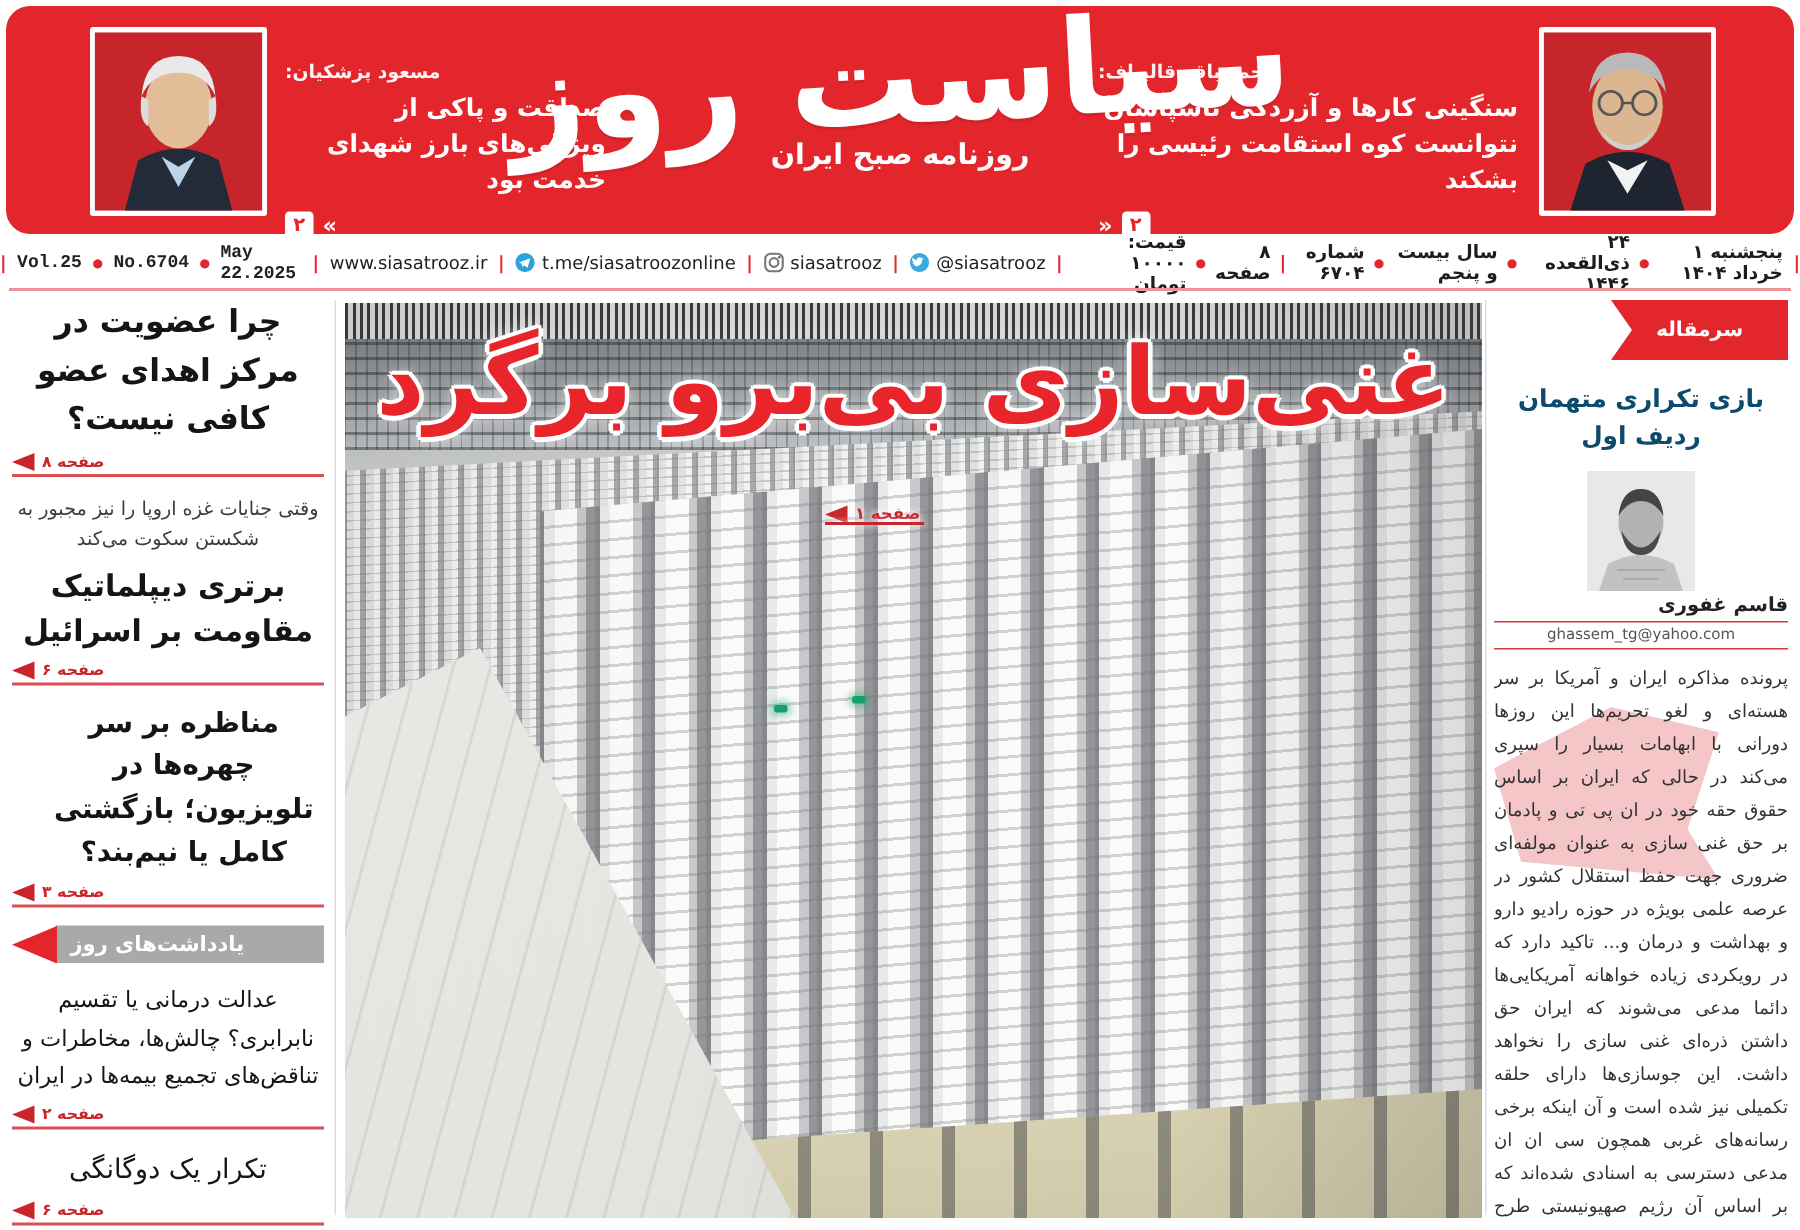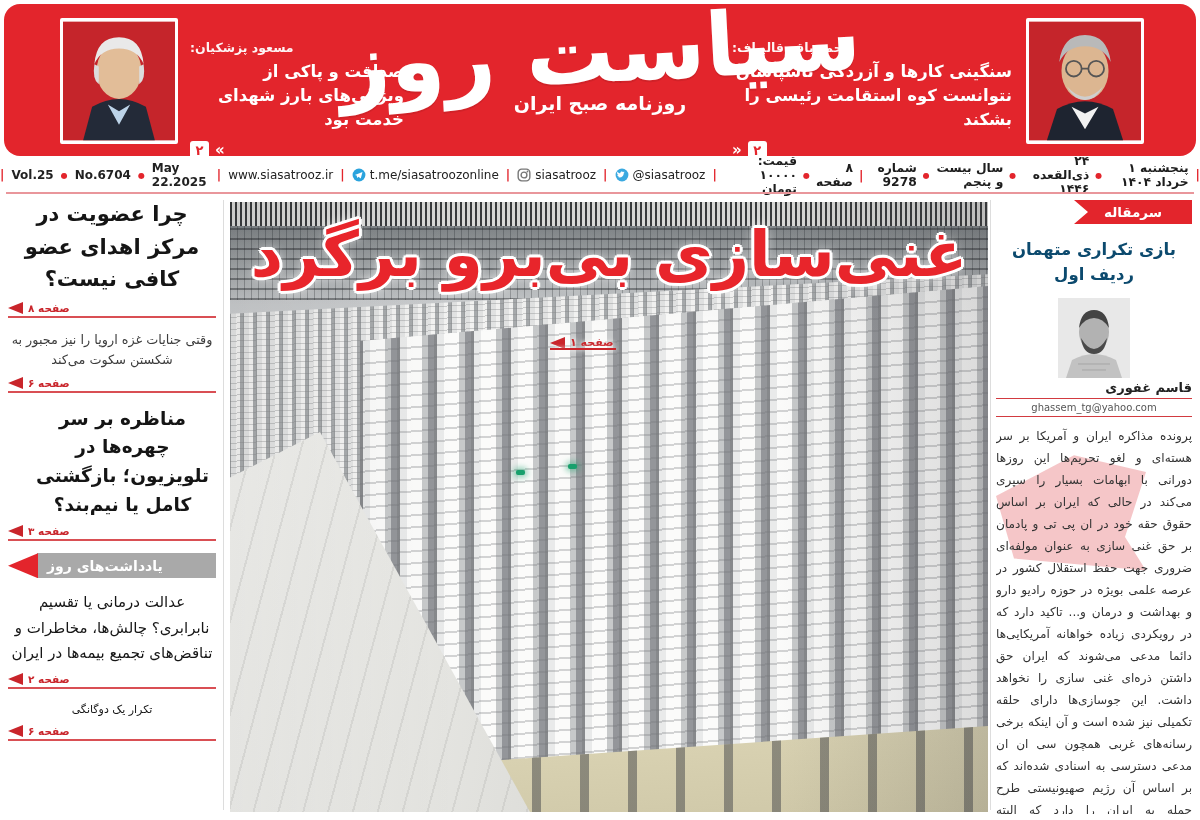--- a/index.html
+++ b/index.html
@@ -38,21 +38,21 @@
   .masthead-title{position:absolute;left:0;right:0;top:2px;text-align:center;color:#fff;}
   .masthead-title .title{font-size:88px;font-weight:bold;letter-spacing:-2px;
     transform:rotate(-3deg);display:inline-block;line-height:1.05;
     text-shadow:0 2px 0 rgba(0,0,0,.08);}
   .masthead-title .subtitle{font-size:19px;font-weight:bold;margin-top:-6px;}
 
   
   .infobar{position:absolute;top:160px;left:0;right:0;height:30px;
     display:flex;align-items:center;justify-content:center;gap:7px;
     font-size:12px;color:#222;}
-  .infobar .b{font-weight:bold;}
+  .infobar .b{font-weight:bold;font-family:Liberation Mono, monospace;}
   .sep::before{content:"|";color:var(--brand-red);font-weight:bold;}
   .dot::before{content:"\25CF";color:var(--brand-red);font-size:8px;vertical-align:1px;}
   .fa-seg{direction:rtl;display:flex;align-items:center;gap:6px;font-size:12.3px;font-weight:bold;color:#1d1d1d;}
   .soc{display:flex;align-items:center;gap:4px;}
   .soc svg{width:14px;height:14px;}
   .toprule{position:absolute;top:192px;left:6px;right:6px;height:0;
     border-top:2px solid var(--rule-pink);}
 
   
   .vdiv{position:absolute;top:200px;bottom:10px;width:1px;background:#ddd;}
@@ -125,21 +125,21 @@
       0 0 12px rgba(255,255,255,.9);}
   .photo .pagemark{position:absolute;left:320px;top:128px;}
   .photo .pagemark .pm-text{text-shadow:0 0 4px #fff,0 0 6px #fff;font-size:11px;}
   .photo .pm-line-photo{position:absolute;left:320px;top:146px;width:66px;
     border-bottom:2px solid var(--marker-red);box-shadow:0 0 4px #fff;}
 
   
   .right-col{position:absolute;left:996px;top:200px;width:196px;height:614px;
     direction:rtl;overflow:hidden;}
   .ed-label{background:var(--brand-red);color:#fff;font-size:13.5px;font-weight:bold;
-    width:118px;height:24px;display:flex;align-items:center;justify-content:center;
+    width:118px;height:40px;display:flex;align-items:center;justify-content:center;
     margin-right:0;margin-left:auto; margin-left:0;
     clip-path:polygon(0 0,100% 0,100% 100%,0 100%,14px 50%);}
   .ed-headline{font-size:16.5px;font-weight:bold;color:#0c4a6e;text-align:center;
     margin:14px 0 10px;line-height:1.5;}
   .ed-photo{width:72px;height:80px;margin:0 auto;display:block;filter:grayscale(1);}
   .ed-author{font-size:13px;font-weight:bold;color:#222;text-align:right;margin-top:2px;}
   .ed-line{border-bottom:1.6px solid #d23a40;margin-top:3px;}
   .ed-email{font-size:10px;color:#555;text-align:center;margin:3px 0;direction:ltr;}
   .ed-line2{border-bottom:1px solid #d23a40;margin-bottom:8px;}
   .ed-bodywrap{position:relative;}
@@ -240,21 +240,21 @@
       <span>@siasatrooz</span>
     </span>
     <span class="sep"></span>
     <span class="fa-seg">
       <span>پنجشنبه ۱ خرداد ۱۴۰۴</span>
       <span class="dot"></span>
       <span>۲۴ ذی‌القعده ۱۴۴۶</span>
       <span class="dot"></span>
       <span>سال بیست و پنجم</span>
       <span class="dot"></span>
-      <span>شماره 9278</span>
+      <span>شماره ۶۷۰۴</span>
       <span class="sep"></span>
       <span>۸ صفحه</span>
       <span class="dot"></span>
       <span>قیمت: ۱۰۰۰۰ تومان</span>
     </span>
     <span class="sep"></span>
   </div>
   <div class="toprule"></div>
 
   <div class="vdiv vdiv-1"></div>
@@ -266,20 +266,21 @@
       <div class="story-h1">چرا عضویت در مرکز اهدای عضو کافی نیست؟</div>
       <div class="pagemark">
         <span class="tri"></span>
         <span class="pm-text">صفحه ۸</span>
       </div>
       <div class="pm-line"></div>
     </div>
 
     <div>
       <div class="kicker">وقتی جنایات غزه اروپا را نیز مجبور به شکستن سکوت می‌کند</div>
+      <div class="story-h2">برتری دیپلماتیک مقاومت بر اسرائیل</div>
       <div class="pagemark">
         <span class="tri"></span>
         <span class="pm-text">صفحه ۶</span>
       </div>
       <div class="pm-line"></div>
     </div>
 
     <div style="margin-top:4px;">
       <div class="story-h3">مناظره بر سر چهره‌ها در تلویزیون؛ بازگشتی کامل یا نیم‌بند؟</div>
       <div class="pagemark">
@@ -297,21 +298,21 @@
     <div>
       <div class="note-h">عدالت درمانی یا تقسیم نابرابری؟ چالش‌ها، مخاطرات و تناقض‌های تجمیع بیمه‌ها در ایران</div>
       <div class="pagemark">
         <span class="tri"></span>
         <span class="pm-text">صفحه ۲</span>
       </div>
       <div class="pm-line"></div>
     </div>
 
     <div style="margin-top:6px;">
-      <div class="note-h" style="font-size:11px">تکرار یک دوگانگی</div>
+      <div class="note-h" style="font-size:18px">تکرار یک دوگانگی</div>
       <div class="pagemark">
         <span class="tri"></span>
         <span class="pm-text">صفحه ۶</span>
       </div>
       <div class="pm-line"></div>
     </div>
   </div>
 
   <div class="photo">
     <div class="ph ph-top"></div>

